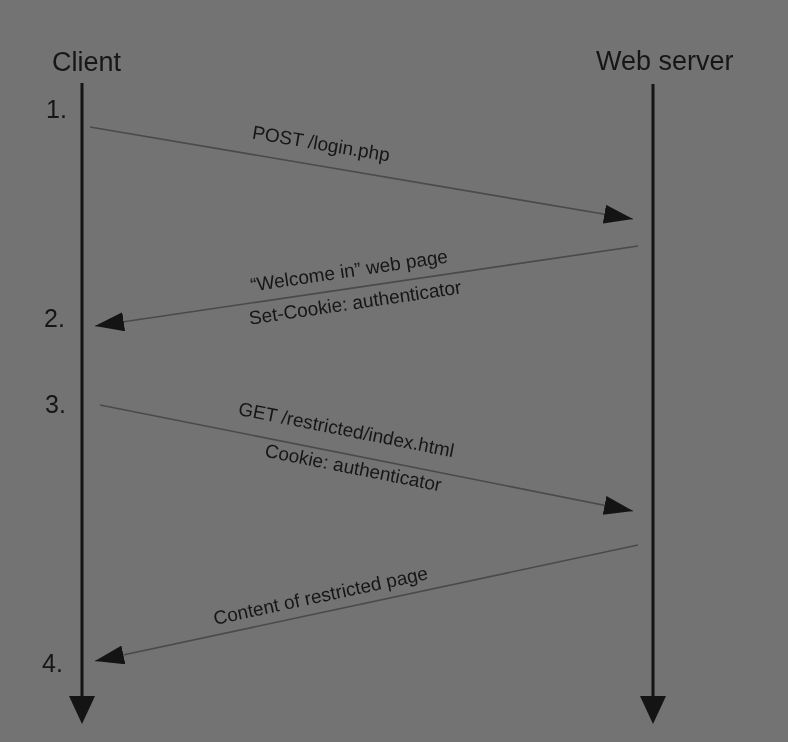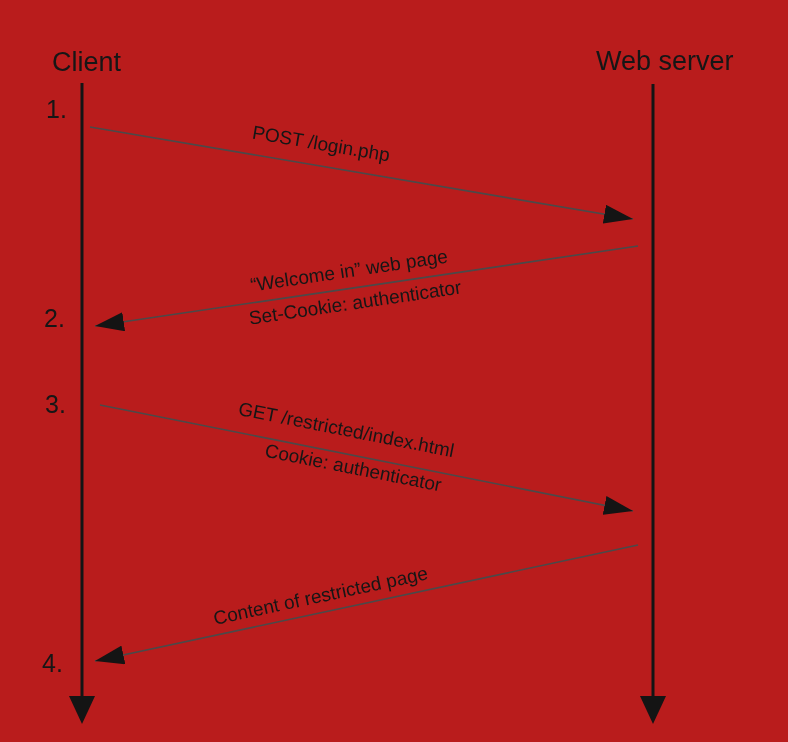--- a/index.html
+++ b/index.html
@@ -4,21 +4,21 @@
 <style>
   html, body {
     margin: 0;
     padding: 0;
     background: #ffffff;
   }
   .canvas {
     position: relative;
     width: 788px;
     height: 742px;
-    background: #b91c1c;
+    background: #737373;
     overflow: hidden;
     font-family: "Liberation Sans", sans-serif;
   }
   svg text {
     font-family: "Liberation Sans", sans-serif;
     fill: #161616;
   }
   .actor-label { font-size: 27px; }
   .step-number { font-size: 25px; }
   .msg-label   { font-size: 19px; }

